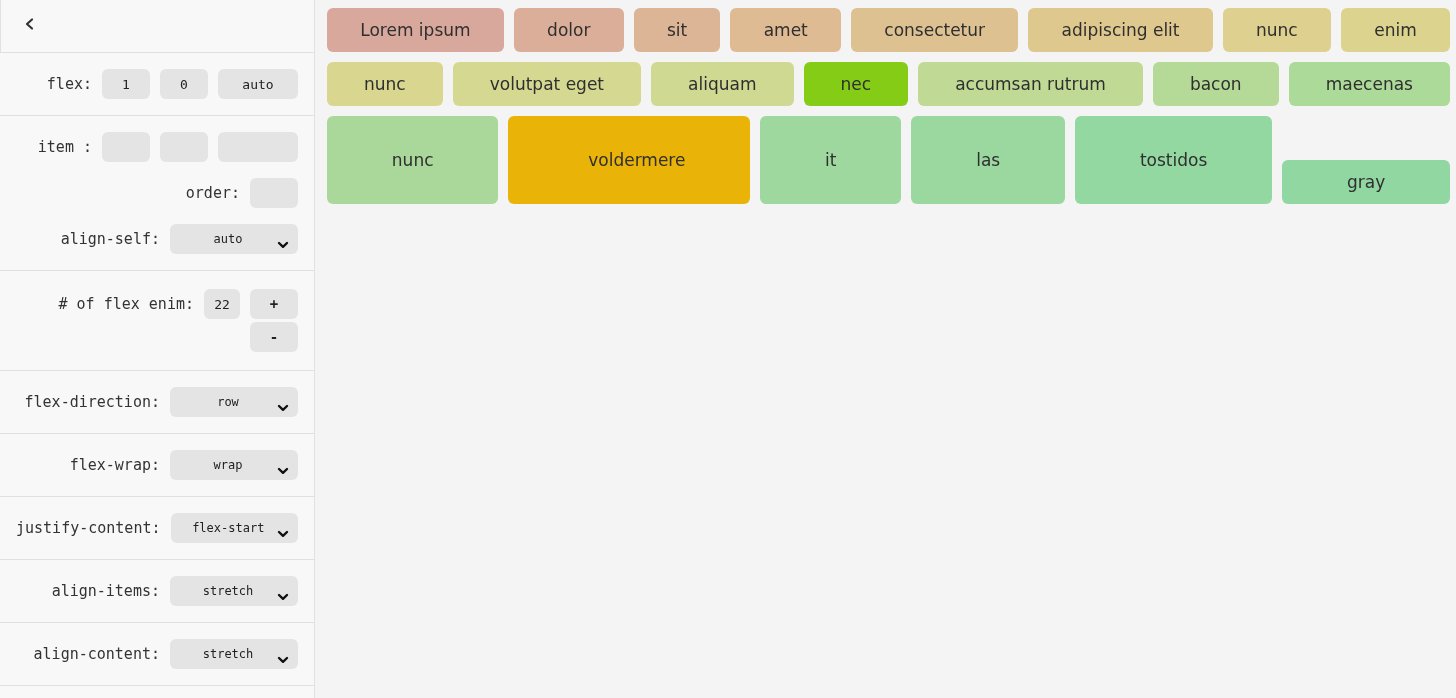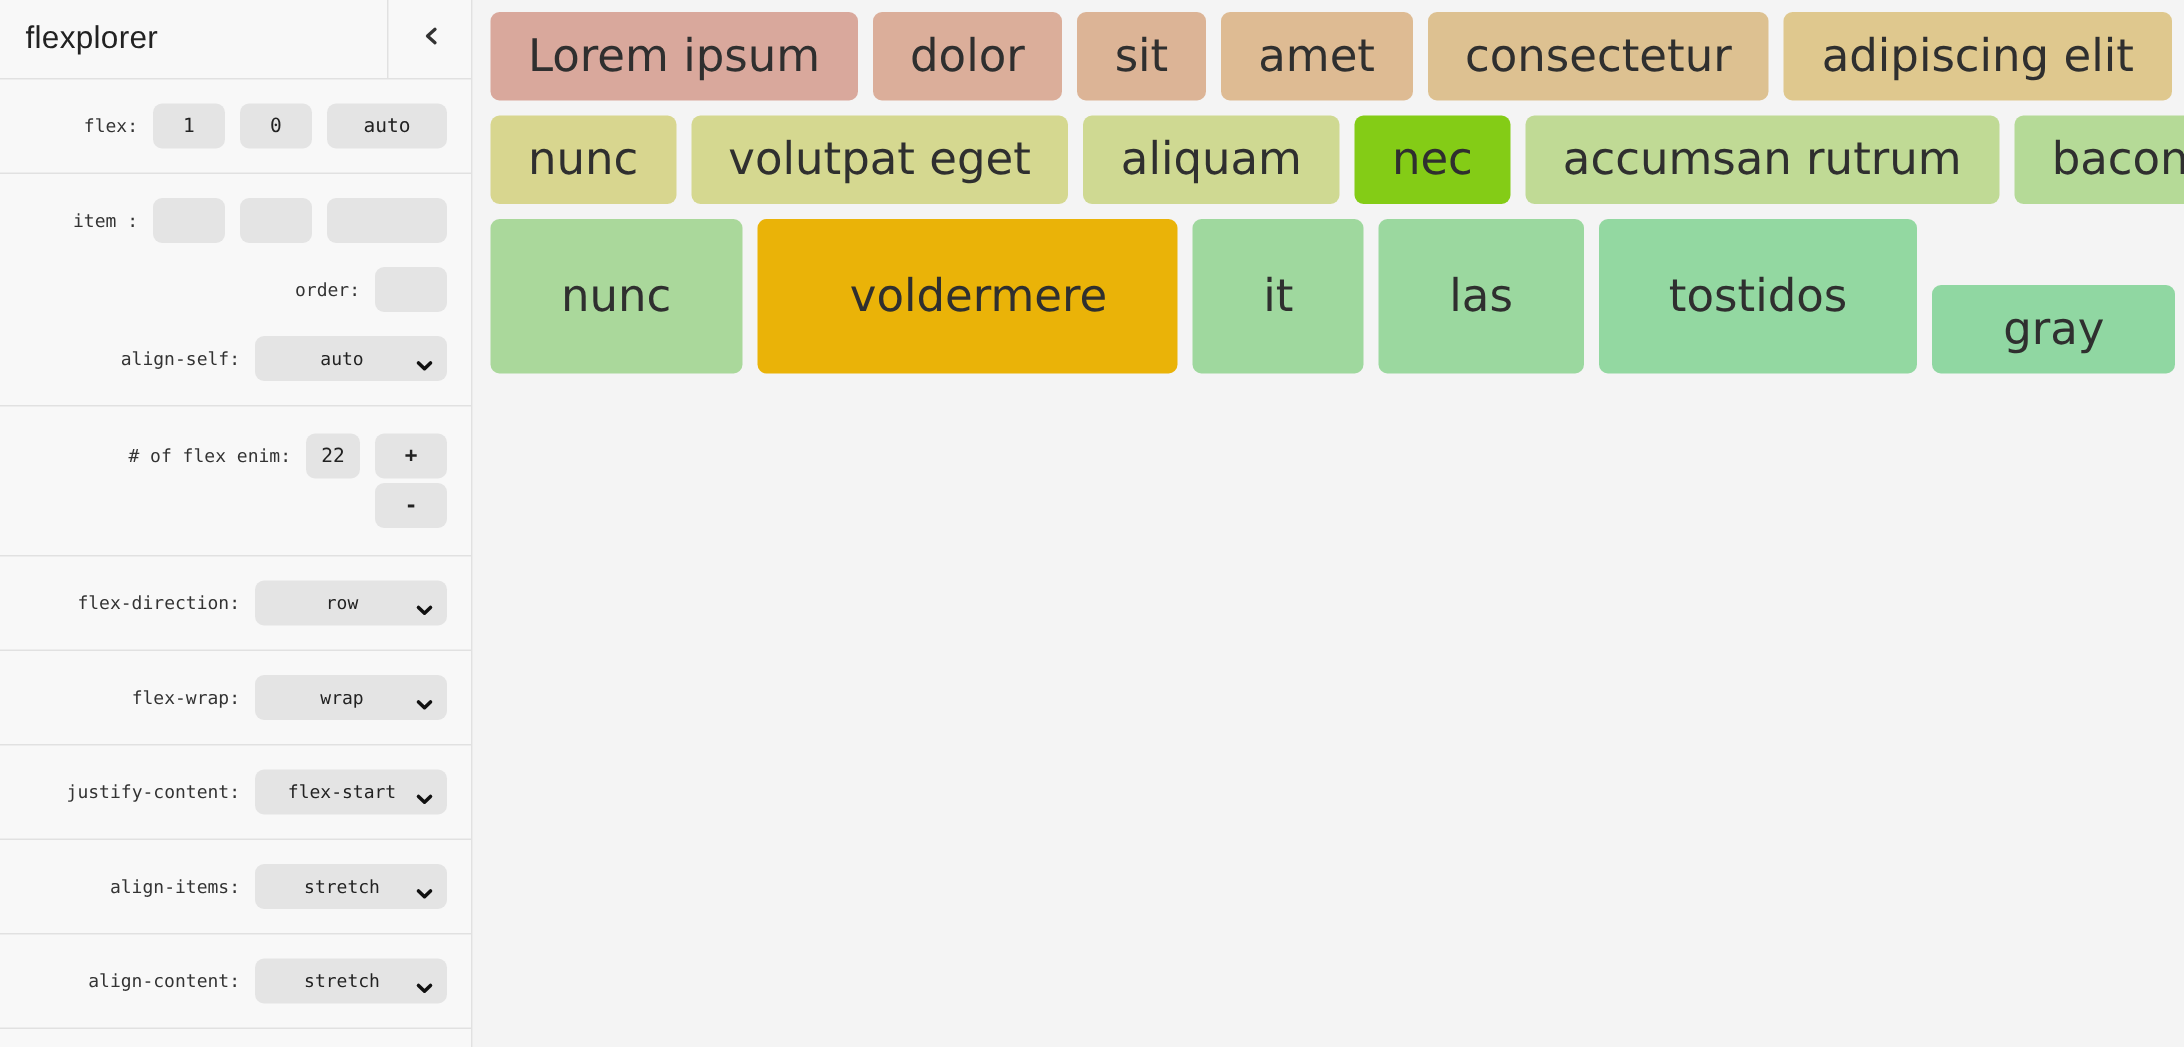--- a/index.html
+++ b/index.html
@@ -12,21 +12,21 @@
     background:var(--sidebar-bg,#f8f8f8); border-right:1px solid var(--divider,#ddd); }
   .sb-header { display:flex; height:53px; border-bottom:1px solid var(--divider,#e1e1e1); }
   .sb-title { flex:1; font-size:21px; color:var(--title-color,#222);
     display:flex; align-items:center; padding-left:17px; letter-spacing:.2px; }
   .collapse-btn { width:56px; border-left:1px solid var(--divider,#e1e1e1);
     display:flex; align-items:center; justify-content:center; cursor:pointer; }
 
   .section { border-bottom:1px solid var(--divider,#e1e1e1); padding:16px 16px; }
   .ctl-row { display:flex; align-items:center; justify-content:flex-end; gap:10px; }
   .ctl-row + .ctl-row { margin-top:16px; }
-  .lbl { font-family:"DejaVu Sans Mono", monospace; font-size:12px;
+  .lbl { font-family:"DejaVu Sans Mono", monospace; font-size:15px;
     color:var(--label-color,#333); white-space:pre; }
 
   .tbox { height:30px; background:var(--control-bg,#e4e4e4); border:none;
     border-radius:6px; text-align:center; font-family:"DejaVu Sans Mono",monospace;
     font-size:13px; color:#222; outline:none; }
   .w48 { width:48px; } .w80 { width:80px; } .w46 { width:36px; }
 
   .selbox { width:128px; height:30px; background:var(--control-bg,#e4e4e4);
     border-radius:6px; position:relative; display:flex; align-items:center;
     justify-content:center; cursor:pointer; }
@@ -41,28 +41,27 @@
   .count-row { align-items:flex-start; }
   .count-row .lbl, .count-row .tbox { margin-top:0; }
   .count-row .lbl { line-height:30px; }
 
   
   .main { position:absolute; left:315px; top:0; width:1141px; height:698px;
     padding:8px 6px 0 12px; }
   .flex-row { display:flex; gap:10px; margin-bottom:10px; }
   .flex-item { flex:1 1 auto; display:flex; align-items:center; justify-content:center;
     padding:12px 25px; border-radius:6px; font-family:"DejaVu Sans", sans-serif;
-    font-size:30px; color:var(--item-text,#2f2f2f); white-space:nowrap; cursor:pointer; }
+    font-size:17px; color:var(--item-text,#2f2f2f); white-space:nowrap; cursor:pointer; }
 </style>
 </head>
 <body>
 
 <div class="sidebar">
   <div class="sb-header">
-    <div class="sb-title">flexplorer</div>
     <div class="collapse-btn">
       <span>
         <svg width="10" height="14" viewBox="0 0 10 14">
             <polyline points="8,2.5 3,7 8,11.5" fill="none" stroke="#333" stroke-width="2.2" stroke-linecap="round" stroke-linejoin="round"></polyline>
           </svg>
       </span>
     </div>
   </div>
 
   <div class="section">

